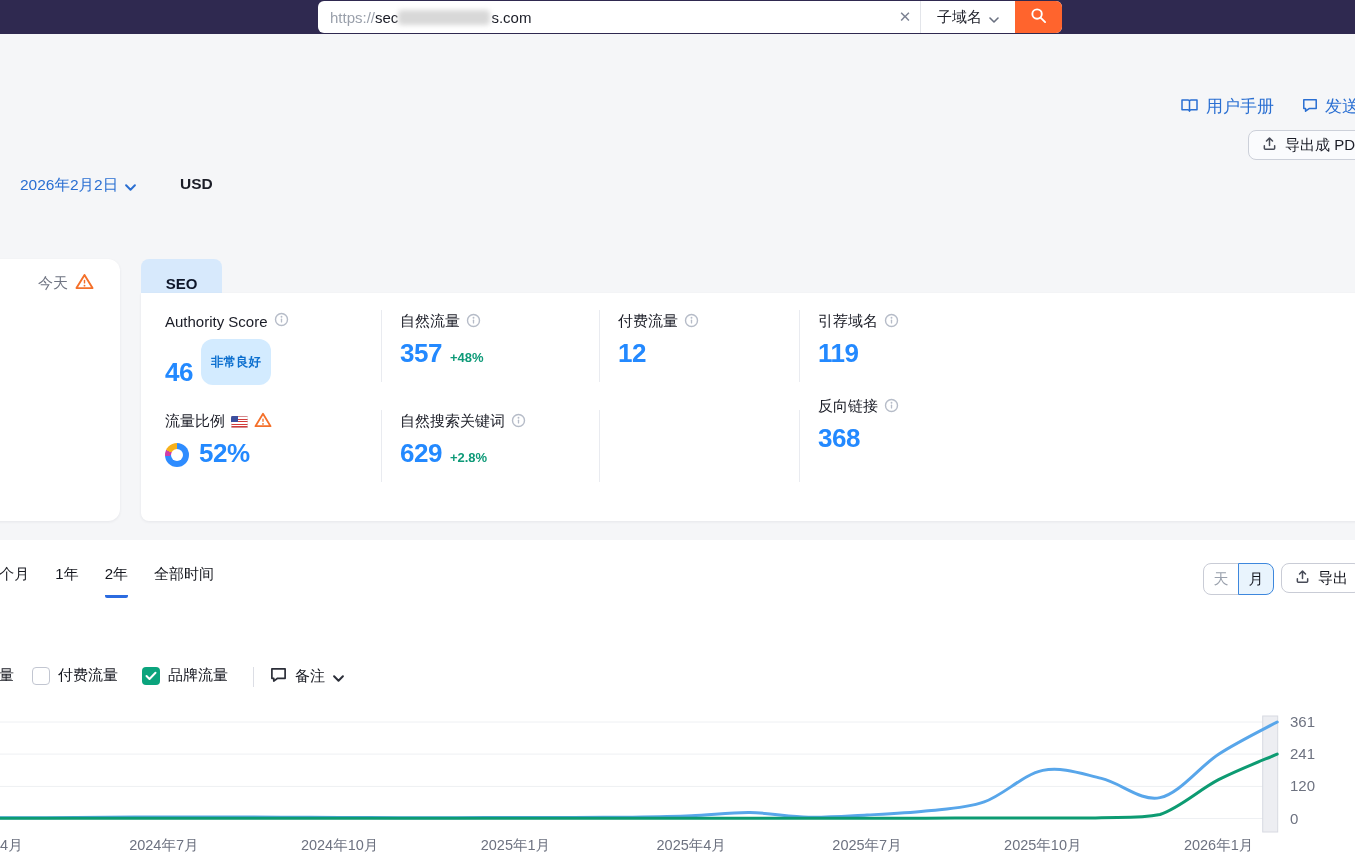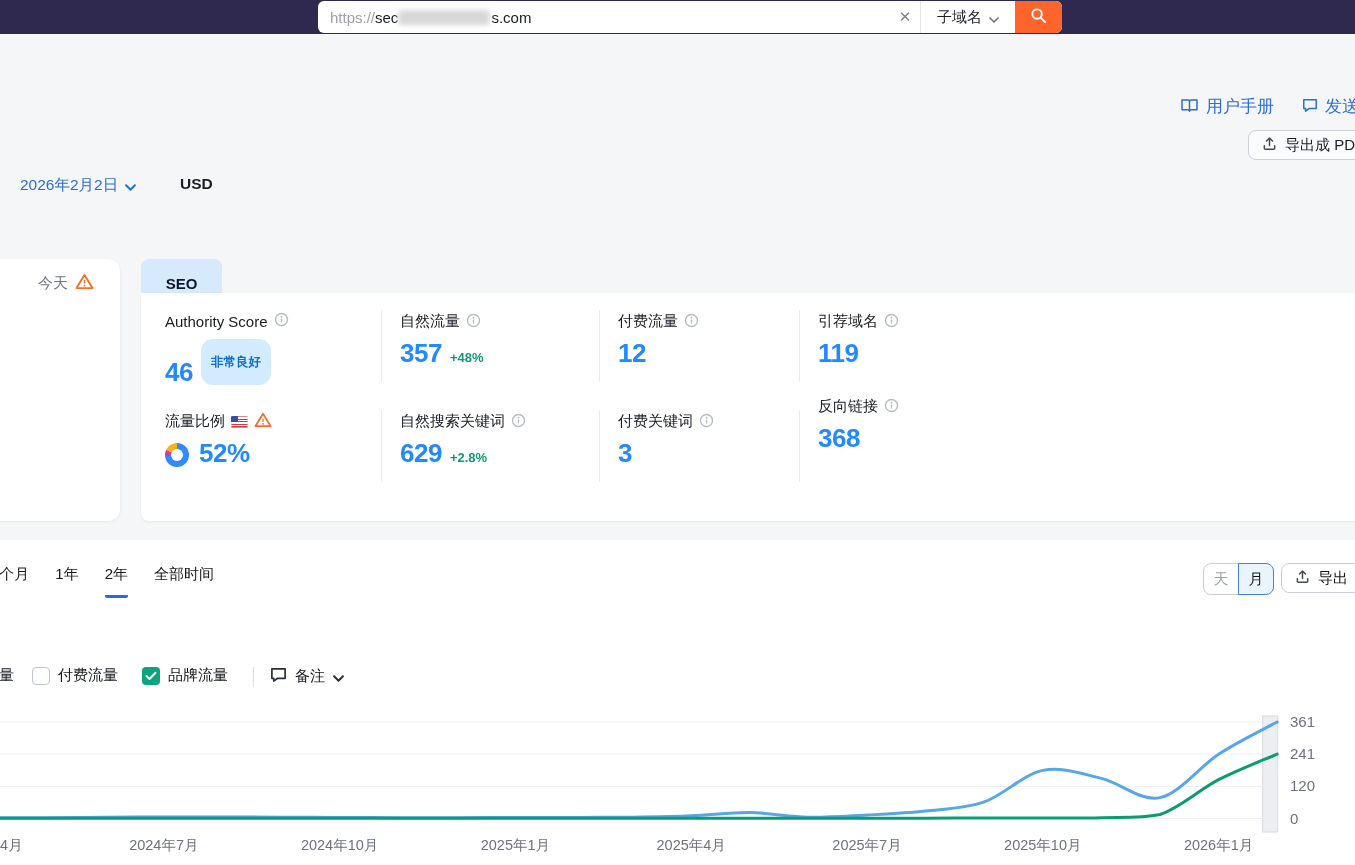--- a/index.html
+++ b/index.html
@@ -249,33 +249,20 @@
               <circle cx="8" cy="8" r="6.4" stroke="#b6bcc8" fill="none" stroke-width="1.5"></circle>
               <circle cx="8" cy="5" r="1" fill="#b6bcc8"></circle>
               <rect x="7.3" y="7" width="1.4" height="4.3" rx=".7" fill="#b6bcc8"></rect>
             </svg></span>
         </div>
       <div class="m-value">
           <span class="m-num">629</span>
         <span class="m-change">+2.8%</span>
         </div>
     </div>
-    <div class="m-cell" style="left:477px;top:119px">
-      <div class="m-label">
-          <span>付费关键词</span>
-        <span><svg width="15" height="15" viewBox="0 0 16 16">
-              <circle cx="8" cy="8" r="6.4" stroke="#b6bcc8" fill="none" stroke-width="1.5"></circle>
-              <circle cx="8" cy="5" r="1" fill="#b6bcc8"></circle>
-              <rect x="7.3" y="7" width="1.4" height="4.3" rx=".7" fill="#b6bcc8"></rect>
-            </svg></span>
-        </div>
-      <div class="m-value">
-          <span class="m-num">3</span>
-        </div>
-    </div>
     <div class="m-cell" style="left:677px;top:104px">
       <div class="m-label">
           <span>反向链接</span>
         <span><svg width="15" height="15" viewBox="0 0 16 16">
               <circle cx="8" cy="8" r="6.4" stroke="#b6bcc8" fill="none" stroke-width="1.5"></circle>
               <circle cx="8" cy="5" r="1" fill="#b6bcc8"></circle>
               <rect x="7.3" y="7" width="1.4" height="4.3" rx=".7" fill="#b6bcc8"></rect>
             </svg></span>
         </div>
       <div class="m-value">

